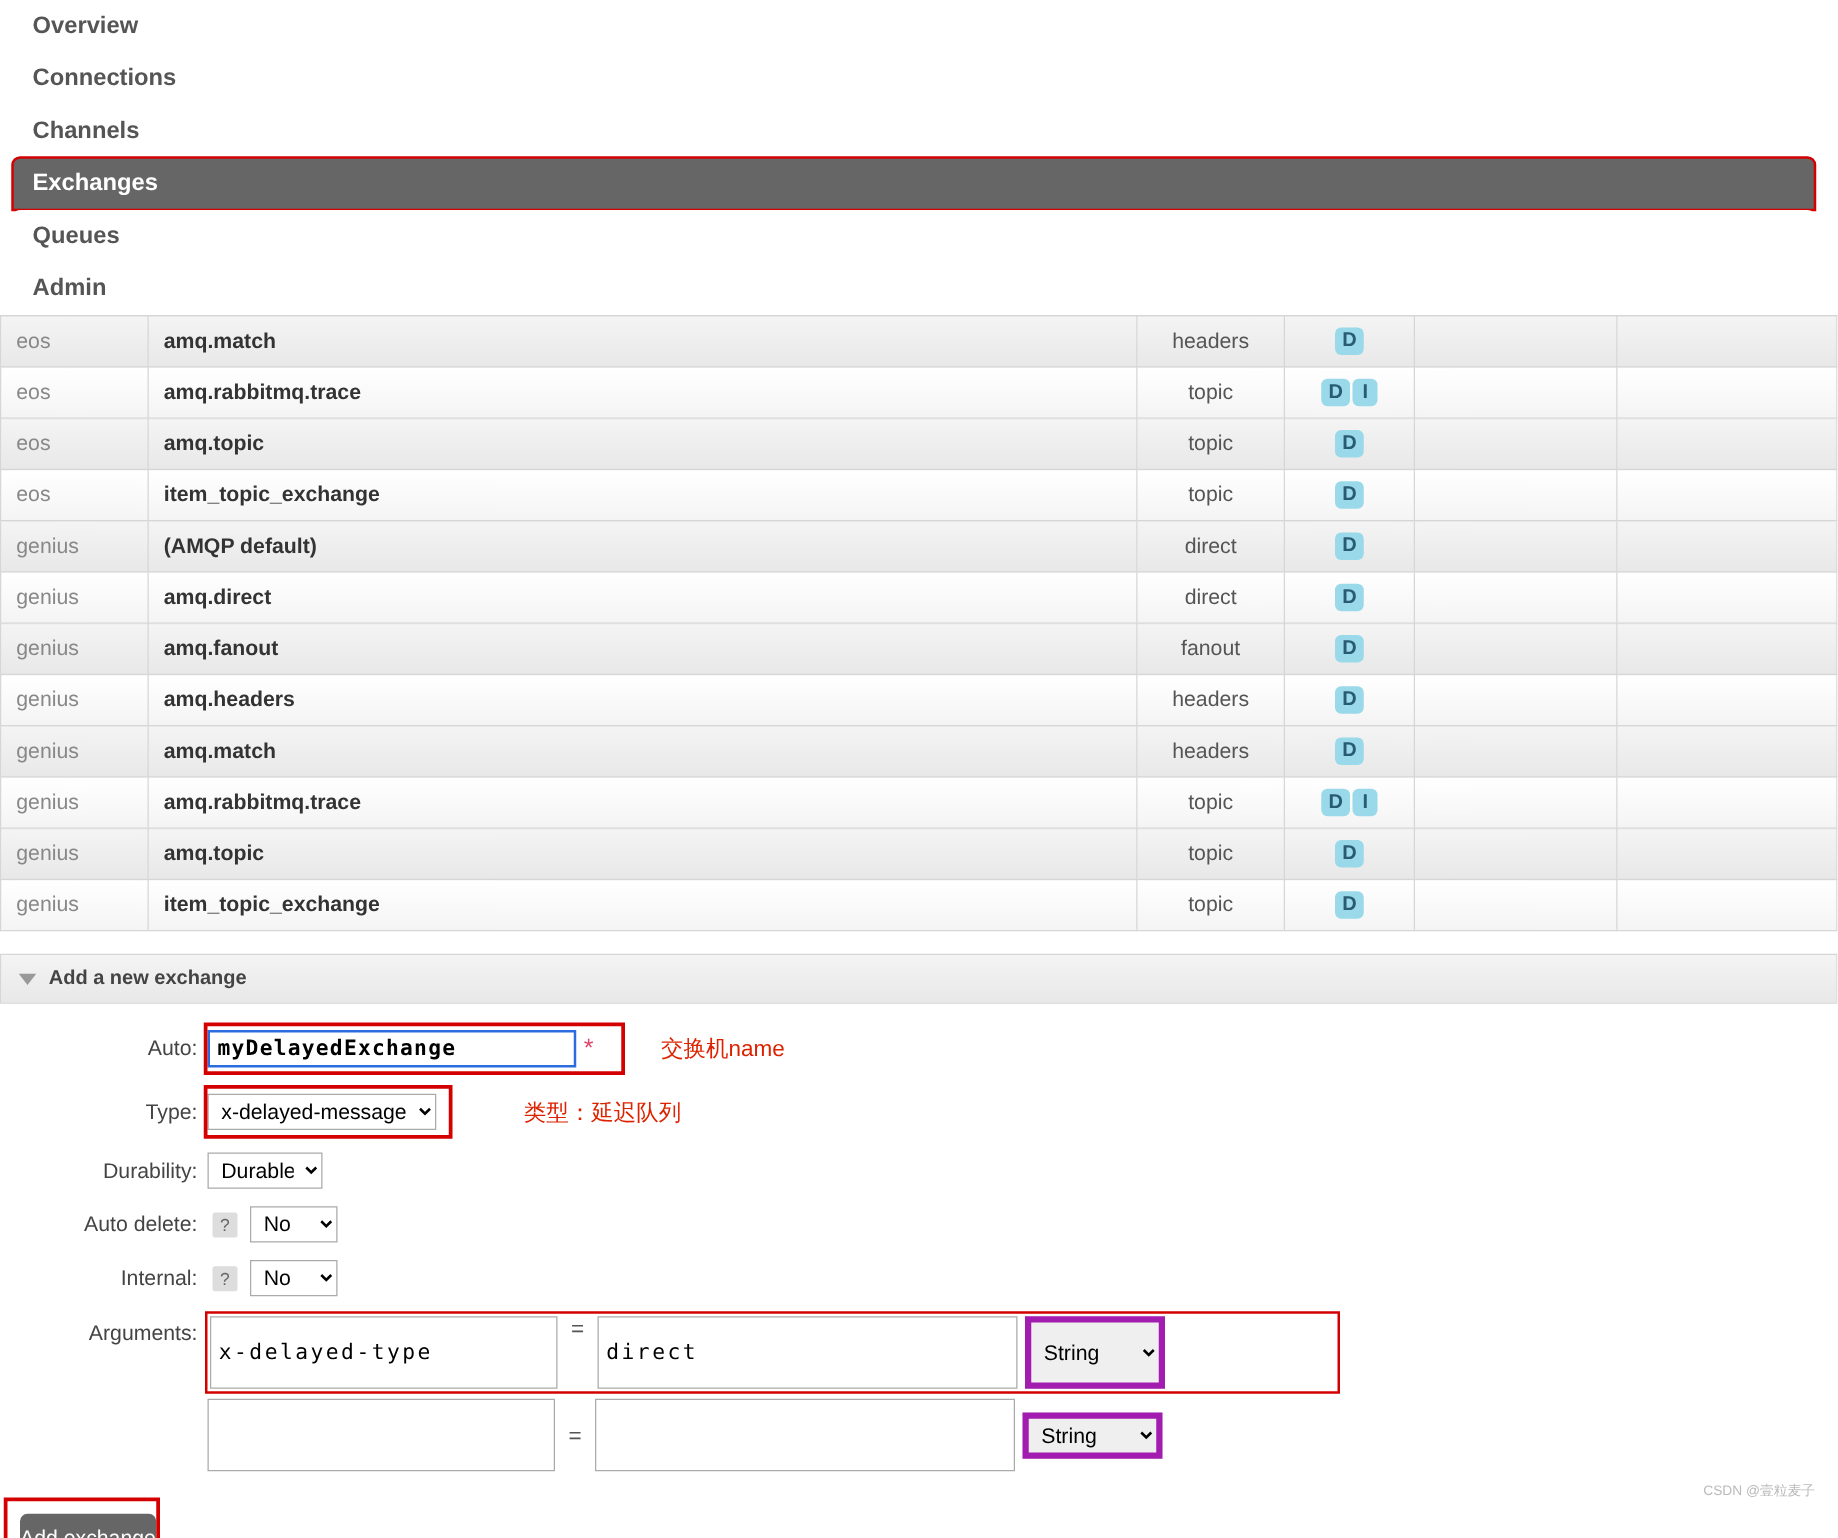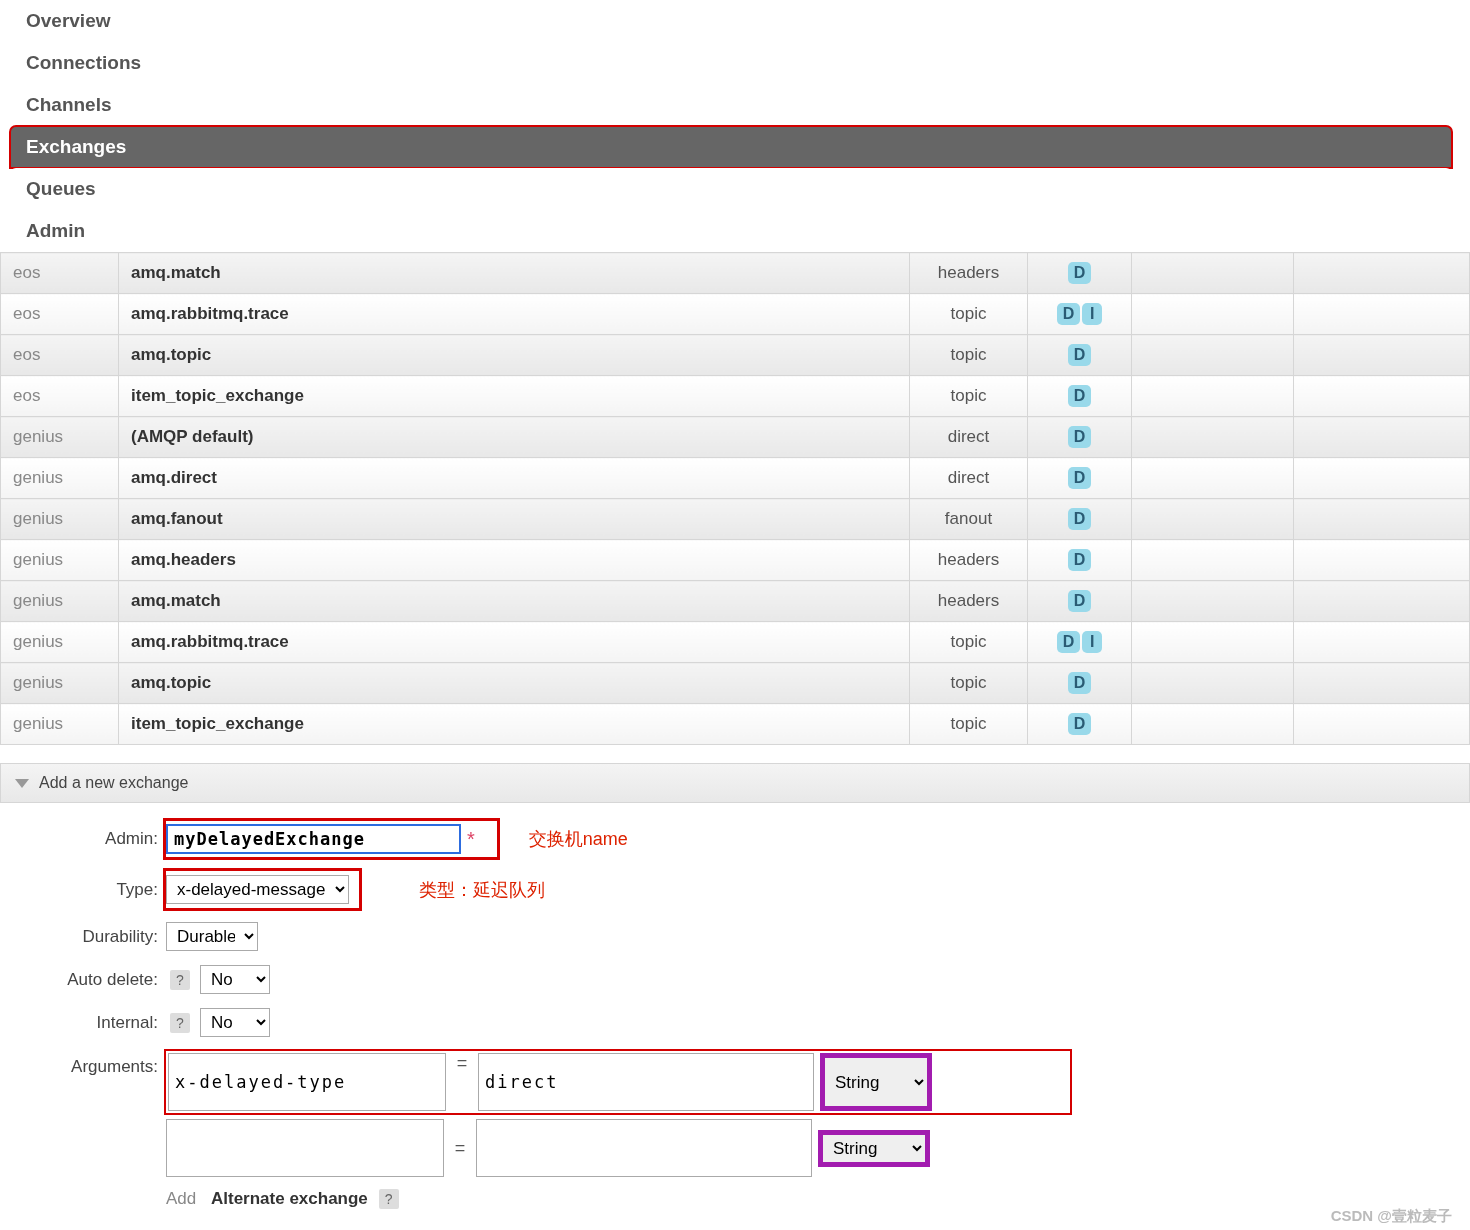--- a/index.html
+++ b/index.html
@@ -62,21 +62,21 @@
       text-align: center;
       border-radius: 5px;
       padding: 2px 6px;
       margin: 0 1px;
       font-size: 16px;
     }
     .section-head {
       background: linear-gradient(#f4f4f4,#e8e8e8);
       border: 1px solid #d6d6d6;
       padding: 10px 14px;
-      font-weight: normal;
+      font-weight: bold;
       color: #444;
       margin-top: 18px;
       display: flex;
       align-items: center;
     }
     .caret {
       width: 0; height: 0;
       border-left: 7px solid transparent;
       border-right: 7px solid transparent;
       border-top: 9px solid #999;
@@ -139,24 +139,23 @@
       margin: 10px 0 0 10px;
       cursor: pointer;
     }
     .red-box { outline: 3px solid #d40000; outline-offset: 0px; }
     .red-box-thin { outline: 2px solid #d40000; }
     .blue-focus { border: 2px solid #2d6cdf !important; }
     .star { color: #d46; font-size: 20px; margin-left: 6px; margin-right:16px;}
     .annot { color: #dd2200; font-size: 18px; margin-left: 32px; font-family: "PingFang SC","Microsoft YaHei",sans-serif;}
     .watermark {
       position: fixed;
-      bottom: 4px; right: 18px;
+      bottom: 30px; right: 18px;
       color: #bbb;
-      font-size: 15px;
-      font-weight: bold;
+      font-size: 11px;
     }
   </style>
 </head>
 <body>
 
 
 
 
 <div class="tabs" id="tabs">
     <div class="tab">Overview</div>
@@ -273,21 +272,21 @@
 <div class="section-head">
   <span class="caret"></span>
   <span>Add a new exchange</span>
 </div>
 
 
 <div class="form">
 
 
   <div class="row">
-    <span class="lbl">Admin:</span>
+    <span class="lbl">Auto:</span>
     <span class="red-box" style="display:inline-flex; align-items:center; padding:3px 6px 3px 0;">
       <input class="inp blue-focus" style="font-family: monospace; letter-spacing: 1px; font-weight: bold;" value="myDelayedExchange">
       <span class="star">*</span>
     </span>
     <span class="annot">交换机name</span>
   </div>
 
   <div class="row">
     <span class="lbl">Type:</span>
     <span class="red-box" style="display:inline-block; padding:4px 10px 4px 0;">
@@ -329,25 +328,20 @@
             <input class="arg-inp" value="x-delayed-type" style="">
             <span class="eq">=</span>
             <input class="arg-inp" value="direct" style="">
             <select class="arg-sel"><option>String</option></select>
           </div>
           <input class="arg-inp" style="">
           <span class="eq">=</span>
           <input class="arg-inp" style="">
           <select class="arg-sel"><option>String</option></select>
         </div>
-      <div class="add-hint">
-        <span>Add</span>
-        <span class="alt">Alternate exchange</span>
-        <span class="help" style="margin-left:6px;">?</span>
-      </div>
     </div>
   </div>
 
 </div>
 
 <span class="red-box" style="display:inline-block; margin-left:6px;">
   <button class="btn-add">Add exchange</button>
 </span>
 
 <div class="watermark">CSDN @壹粒麦子</div>

